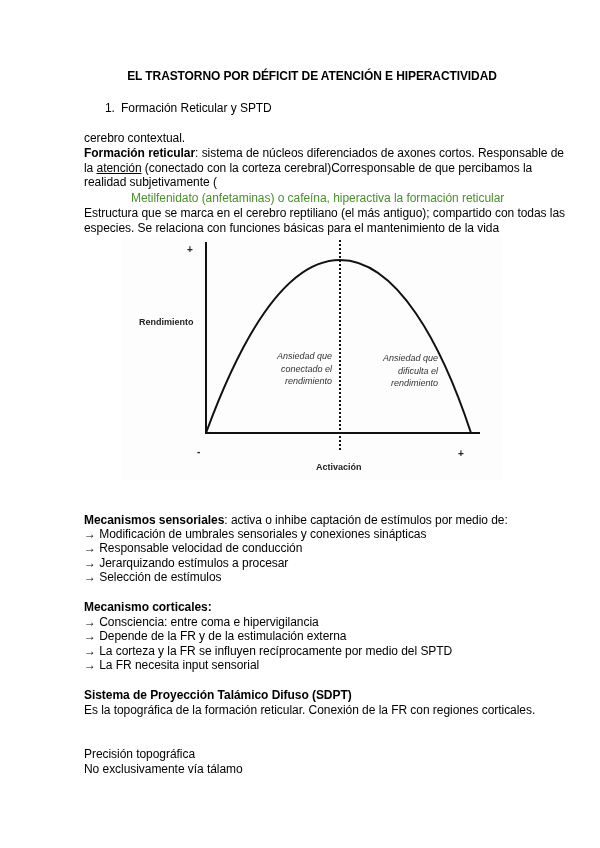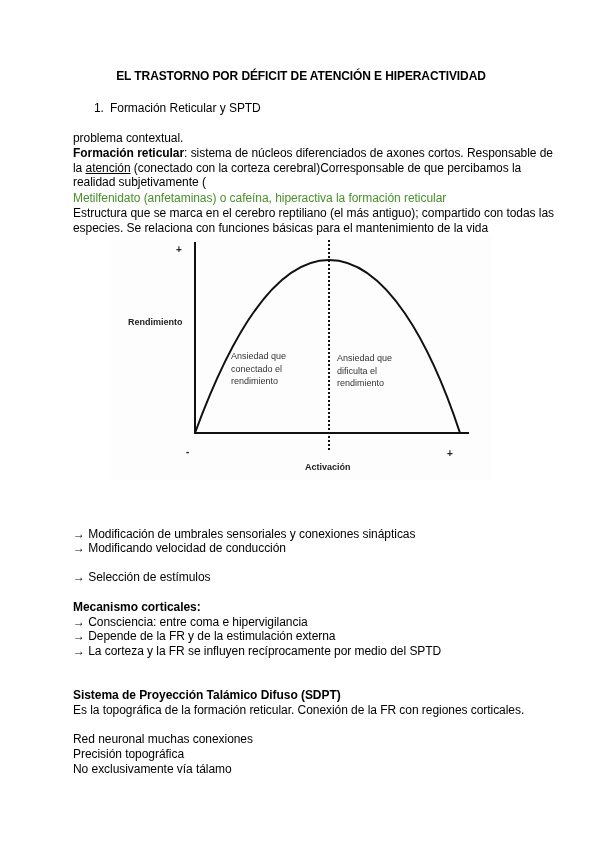--- a/index.html
+++ b/index.html
@@ -1,44 +1,44 @@
 <!DOCTYPE html>
 <html><head>
 <meta charset="utf-8">
 <style>
   html, body { margin: 0; padding: 0; background: #ffffff; }
   body { width: 600px; height: 848px; position: relative; overflow: hidden;
          font-family: "Liberation Sans", sans-serif; color: #000; }
-  .page { position: absolute; left: 1px; top: 0; width: 572px; height: 848px; background: #fff; }
+  .page { position: absolute; left: 12px; top: 0; width: 572px; height: 848px; background: #fff; }
   .title { position: absolute; left: 0; width: 600px; top: 69px; text-align: center;
            font-weight: bold; font-size: 12px; letter-spacing: -0.1px; }
   .line { position: absolute; left: 72px; font-size: 12px; white-space: nowrap; line-height: 14px; letter-spacing: -0.05px; }
   .b { font-weight: bold; }
   .u { text-decoration: underline; }
-  .green { color: #4a8f2c; }
+  .green { color: #4a8f2c; margin-left: 47px; }
   .numitem { left: 93px; }
   .numitem .num { display: inline-block; width: 16px; }
   .chart { position: absolute; left: 110px; top: 235px; width: 380px; height: 245px; }
   .chart svg { position: absolute; left: 0; top: 0; }
   .ch-label { position: absolute; font-size: 9px; font-weight: bold; color: #222; white-space: nowrap; }
-  .ch-text { position: absolute; font-size: 9px; color: #333; text-align: left; line-height: 12.5px; }
+  .ch-text { position: absolute; font-size: 9px; color: #333; text-align: right; line-height: 12.5px; font-style: italic; }
   .ch-sign { position: absolute; font-size: 10px; font-weight: bold; color: #222; }
 </style>
 </head>
 <body>
 
 <div class="page">
 
   <div class="title">EL TRASTORNO POR DÉFICIT DE ATENCIÓN E HIPERACTIVIDAD</div>
 
   <div class="line numitem" style="top:101px">
     <span class="num">1.</span><span>Formación Reticular y SPTD</span>
   </div>
 
-  <div class="line" style="top:131px">problema contextual.</div>
+  <div class="line" style="top:131px">cerebro contextual.</div>
 
   <div class="line" style="top:146px">
     <span class="b">Formación reticular</span><span>: sistema de núcleos diferenciados de axones cortos. Responsable de</span>
   </div>
   <div class="line" style="top:161px">
     <span>la </span><span class="u">atención</span><span> (conectado con la corteza cerebral)Corresponsable de que percibamos la</span>
   </div>
   <div class="line" style="top:175px">realidad subjetivamente (</div>
   <div class="line green" style="top:191px">Metilfenidato (anfetaminas) o cafeína, hiperactiva la formación reticular</div>
   <div class="line" style="top:206px">Estructura que se marca en el cerebro reptiliano (el más antiguo); compartido con todas las</div>
@@ -67,28 +67,32 @@
       <div>conectado el</div>
       <div>rendimiento</div>
     </div>
     <div class="ch-text" style="left:226px; top:117px; width:90px">
       <div>Ansiedad que</div>
       <div>dificulta el</div>
       <div>rendimiento</div>
     </div>
   </div>
 
+  <div class="line" style="top:513px">
+    <span class="b">Mecanismos sensoriales</span><span>: activa o inhibe captación de estímulos por medio de:</span>
+  </div>
   <div class="line" style="top:527px">→ Modificación de umbrales sensoriales y conexiones sinápticas</div>
-  <div class="line" style="top:541px">→ Modificando velocidad de conducción</div>
+  <div class="line" style="top:541px">→ Responsable velocidad de conducción</div>
+  <div class="line" style="top:556px">→ Jerarquizando estímulos a procesar</div>
   <div class="line" style="top:570px">→ Selección de estímulos</div>
 
   <div class="line b" style="top:600px">Mecanismo corticales:</div>
   <div class="line" style="top:615px">→ Consciencia: entre coma e hipervigilancia</div>
   <div class="line" style="top:644px">→ La corteza y la FR se influyen recíprocamente por medio del SPTD</div>
   <div class="line" style="top:629px">→ Depende de la FR y de la estimulación externa</div>
+  <div class="line" style="top:658px">→ La FR necesita input sensorial</div>
 
   <div class="line b" style="top:688px">Sistema de Proyección Talámico Difuso (SDPT)</div>
   <div class="line" style="top:703px">Es la topográfica de la formación reticular. Conexión de la FR con regiones corticales.</div>
-  <div class="line" style="top:732px">Red neuronal muchas conexiones</div>
   <div class="line" style="top:747px">Precisión topográfica</div>
   <div class="line" style="top:762px">No exclusivamente vía tálamo</div>
 
 </div>
 
 </body></html>

